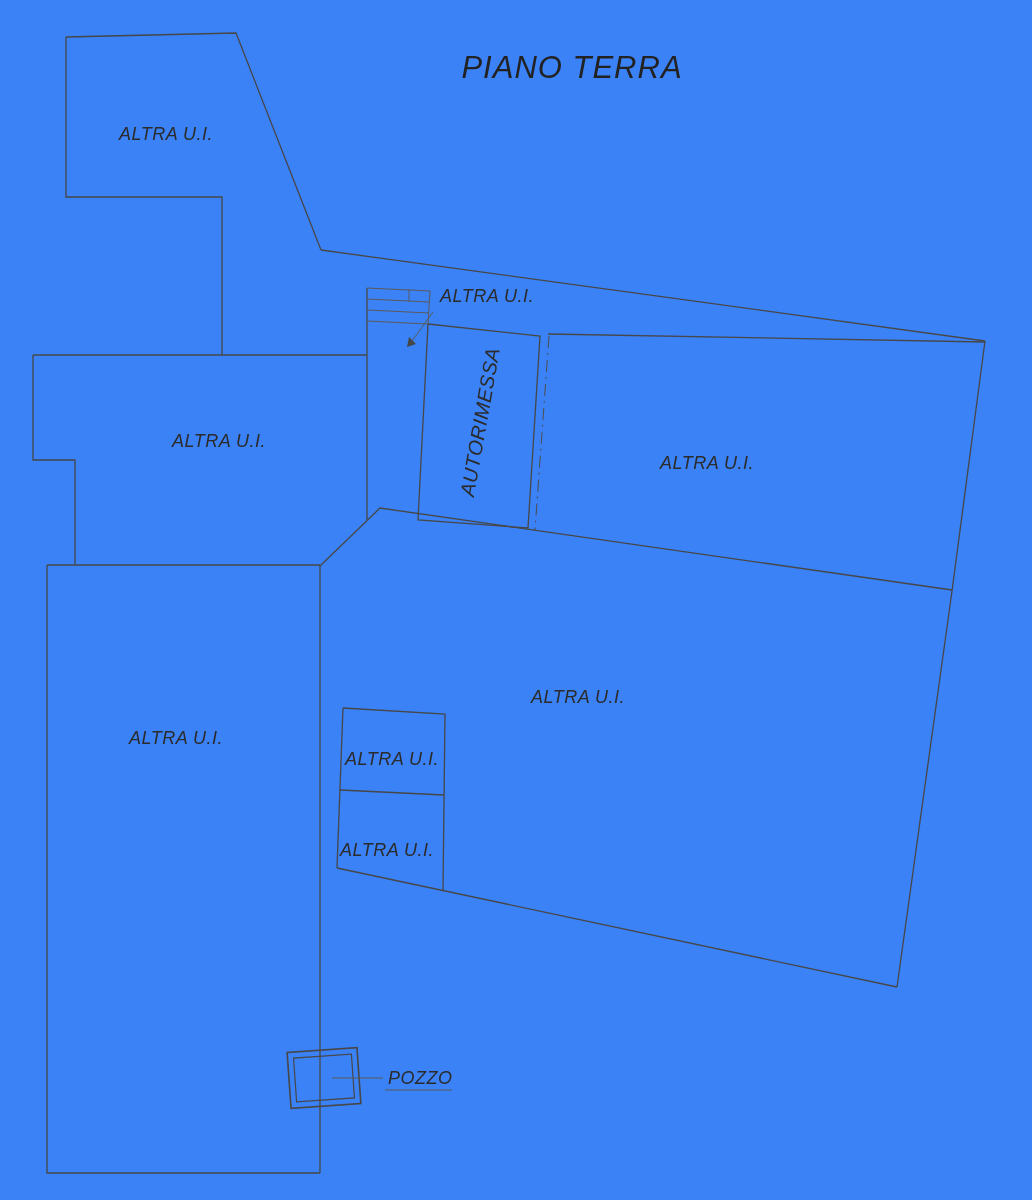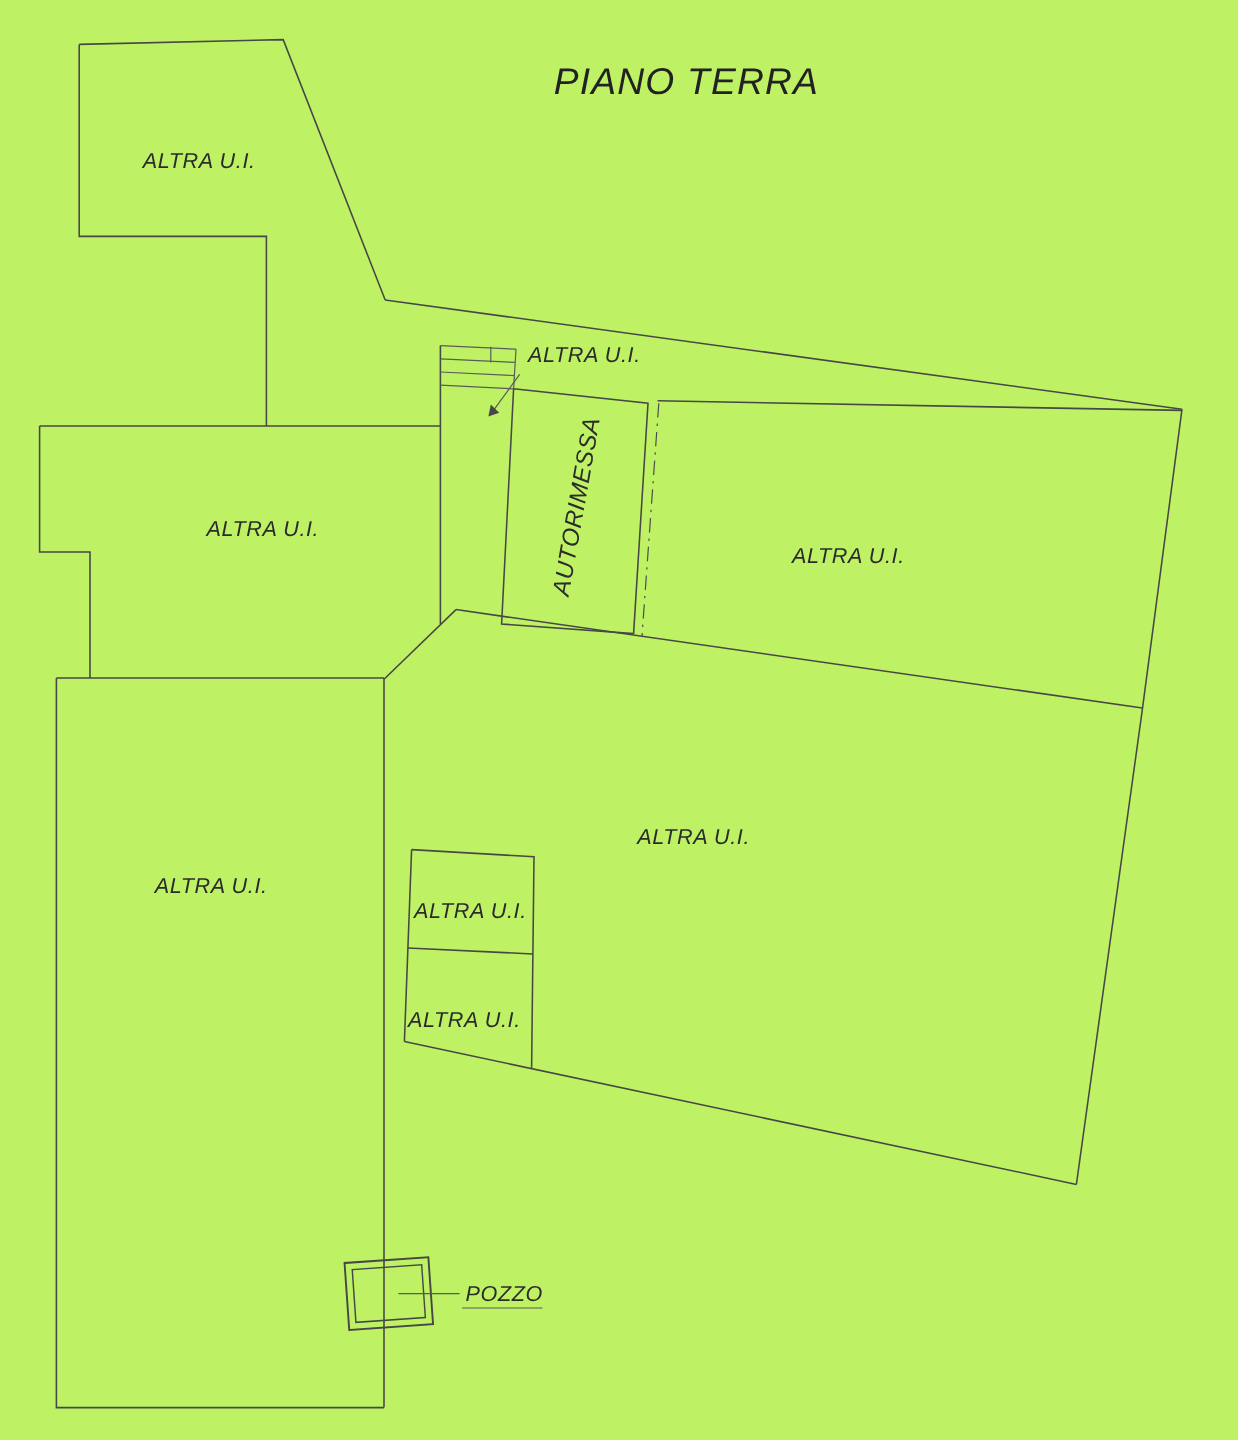--- a/index.html
+++ b/index.html
@@ -4,21 +4,21 @@
 <style>
   html, body {
     margin: 0;
     padding: 0;
     background: #ffffff;
   }
   .canvas {
     position: relative;
     width: 1032px;
     height: 1200px;
-    background: #bef264;
+    background: #3b82f6;
     overflow: hidden;
     font-family: "Liberation Sans", sans-serif;
   }
   svg {
     display: block;
   }
   .wall {
     stroke: #474747;
     stroke-width: 1.3;
     fill: none;

